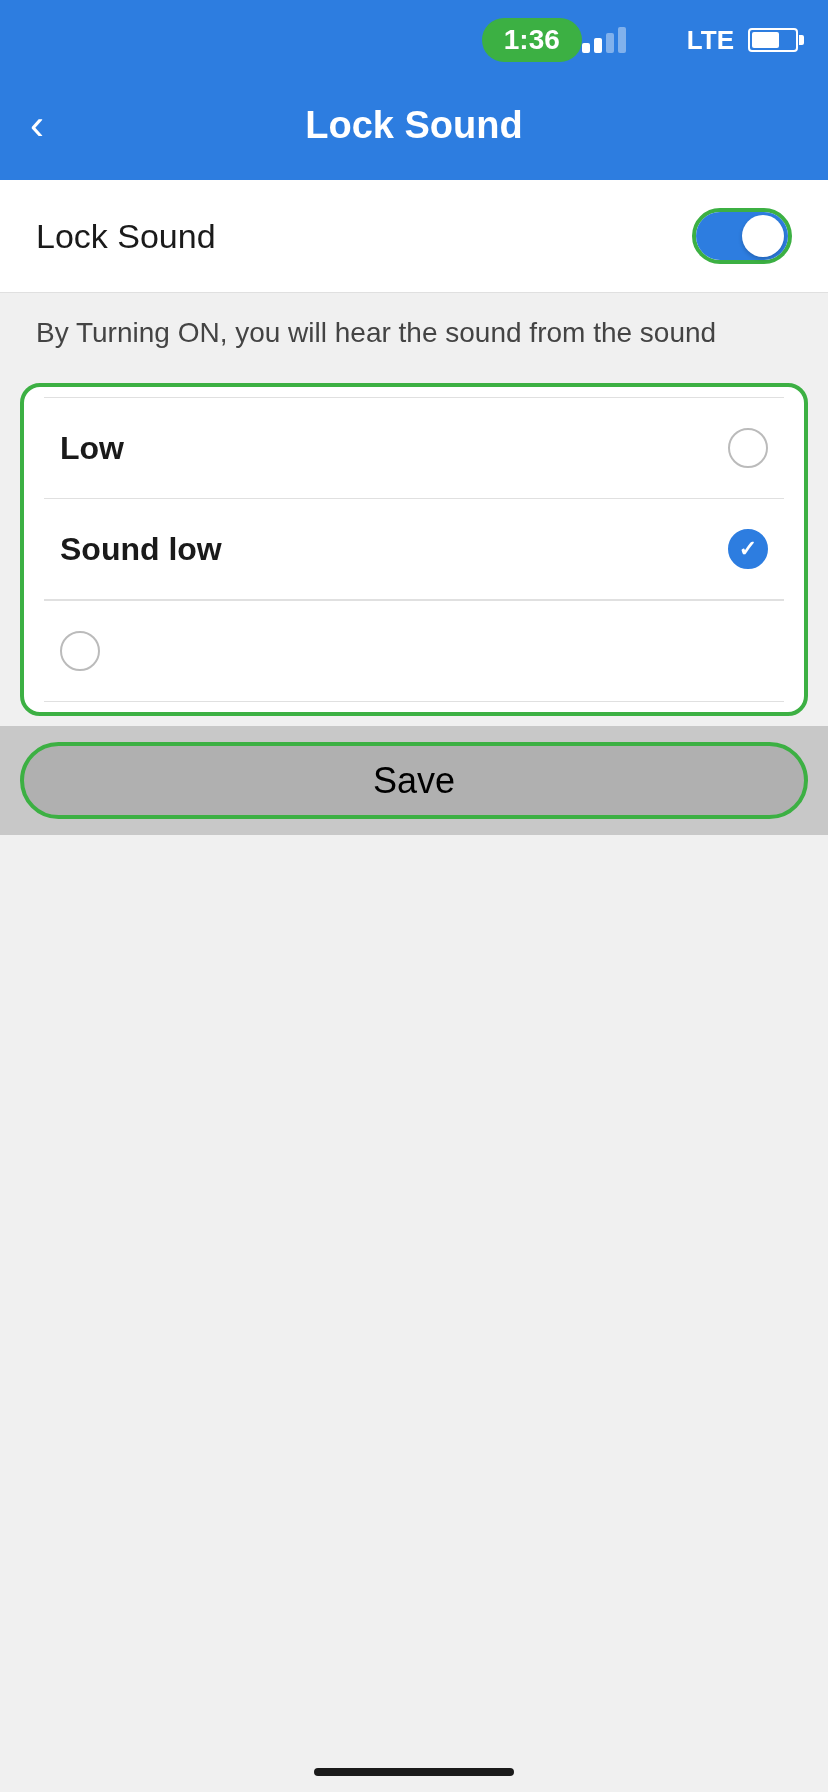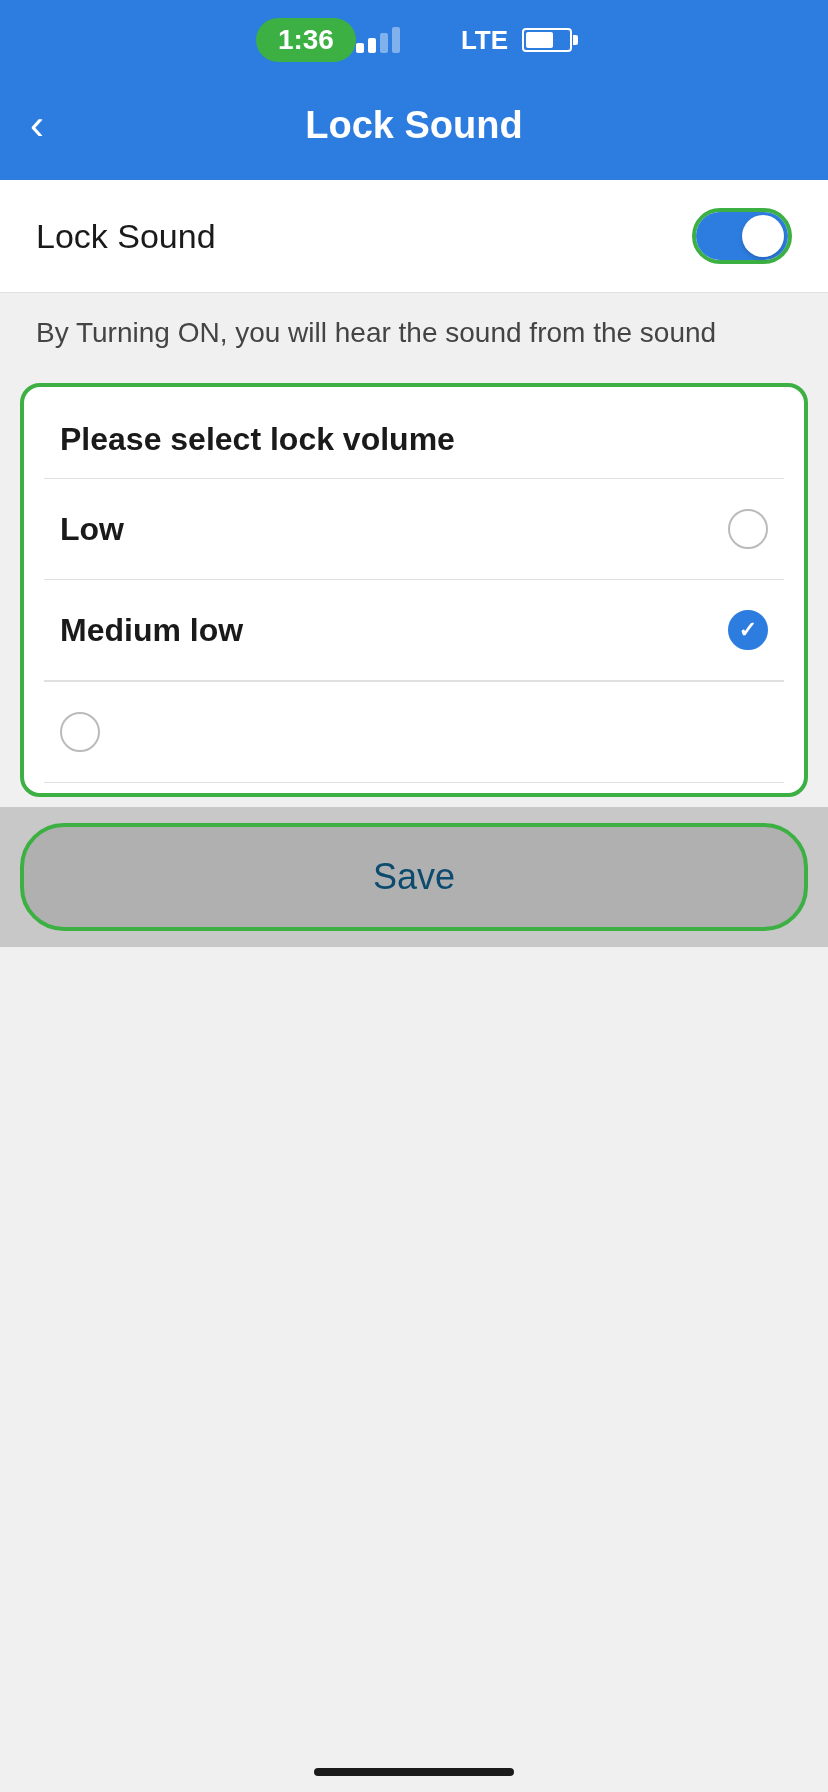--- a/index.html
+++ b/index.html
@@ -12,21 +12,21 @@
       font-family: -apple-system, BlinkMacSystemFont, 'Helvetica Neue', Arial, sans-serif;
       overflow-x: hidden;
     }
 
     
     .status-bar {
       background: #2d7de0;
       height: 80px;
       display: flex;
       align-items: center;
-      justify-content: center;
+      justify-content: flex-end;
       padding: 17px 30px;
     }
 
     .status-time {
       background: #3cb043;
       color: white;
       font-size: 28px;
       font-weight: 600;
       padding: 6px 22px;
       border-radius: 30px;
@@ -237,26 +237,26 @@
 
     
     .save-row {
       background: #c8c8c8;
       padding: 16px 20px;
       margin-top: 4px;
     }
 
     .save-button {
       width: 100%;
-      height: 108px;
+      height: 77px;
       background: #b0b0b0;
       border: 4px solid #3cb043;
       border-radius: 44px;
       font-size: 36px;
-      color: #0c4a6e;
+      color: #000000;
       font-weight: 500;
       cursor: pointer;
       display: flex;
       align-items: center;
       justify-content: center;
     }
 
     
     .home-indicator {
       position: fixed;
@@ -300,31 +300,30 @@
     <div class="toggle-wrapper">
       <div class="toggle-track">
         <div class="toggle-thumb"></div>
       </div>
     </div>
   </div>
 
   <div class="description-row">By Turning ON, you will hear the sound from the sound</div>
 
   <div class="volume-card">
-    <div class="volume-card-title">Please select lock volume</div>
     <div class="divider"></div>
 
     <div class="volume-option">
       <span class="volume-option-label">Low</span>
       <div class="radio-button"></div>
     </div>
     <div class="divider"></div>
 
     <div class="volume-option">
-      <span class="volume-option-label">Medium low</span>
+      <span class="volume-option-label">Sound low</span>
       <div class="radio-button selected"></div>
     </div>
     <div class="divider"></div>
 
     <div class="divider"></div>
 
     <div class="volume-option">
       <div class="radio-button"></div>
     </div>
     <div class="divider"></div>

